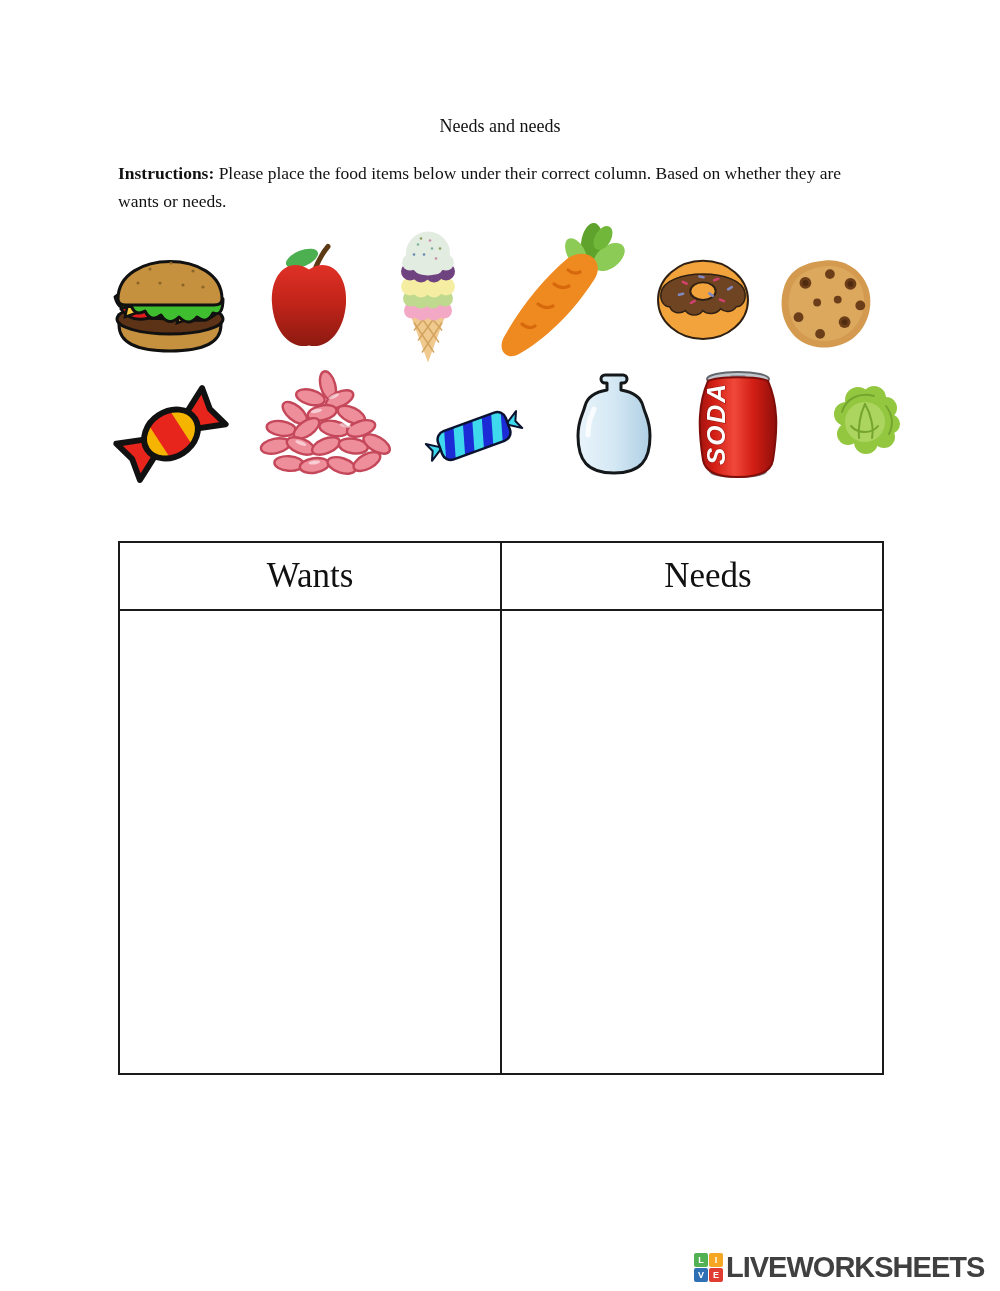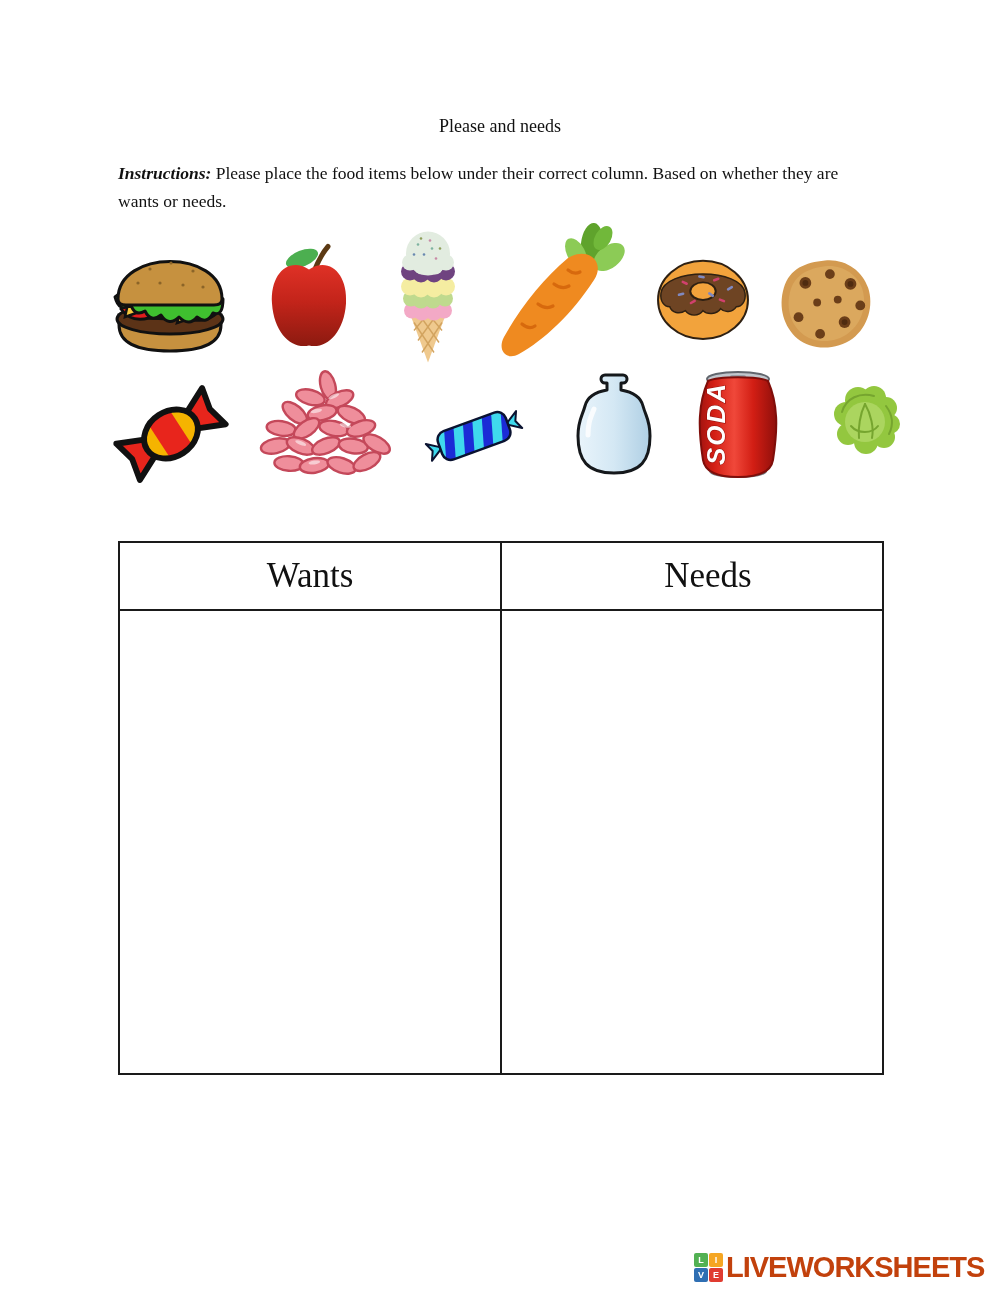--- a/index.html
+++ b/index.html
@@ -1,46 +1,46 @@
 <!DOCTYPE html>
 <html><head>
 <meta charset="utf-8">
 <style>
   html,body{margin:0;padding:0;background:#ffffff;}
   #page{position:relative;width:1000px;height:1291px;background:#ffffff;overflow:hidden;
         font-family:"Liberation Serif", serif;color:#111;}
   .abs{position:absolute;}
   #title{top:116px;left:0;width:1000px;text-align:center;font-size:18px;}
   #instructions{top:160px;left:118px;width:756px;font-size:17.5px;line-height:27.5px;}
-  #instructions b{font-weight:bold;font-style:italic;}
+  #instructions b{font-weight:bold;}
   .food{position:absolute;}
   .food svg{display:block;width:100%;height:100%;}
   
   #sort-table{top:541px;left:118px;width:766px;height:534px;border:2px solid #1a1a1a;
               box-sizing:border-box;display:flex;flex-direction:column;text-align:center;}
   #table-head{display:flex;height:66px;border-bottom:2px solid #1a1a1a;flex:none;}
   #table-body{display:flex;flex:1;}
   .col-left{width:380px;flex:none;border-right:2px solid #1a1a1a;}
   .col-right{flex:1;padding-left:32px;}
   .hcell{display:flex;align-items:center;justify-content:center;font-size:35px;}
   
   #footer{top:1253px;left:694px;display:flex;align-items:center;gap:3px;cursor:pointer;}
   #logo-grid{display:grid;grid-template-columns:14px 14px;grid-template-rows:14px 14px;gap:1px;}
   .logo-sq{border-radius:2px;display:flex;align-items:center;justify-content:center;
            color:#fff;font-family:"Liberation Sans",sans-serif;font-weight:bold;font-size:9px;line-height:1;}
   .sq-l{background:#52B153;} .sq-i{background:#F5A623;} .sq-v{background:#2F6FB3;} .sq-e{background:#E03C31;}
   #brand-text{font-family:"Liberation Sans",sans-serif;font-weight:bold;font-size:29px;
-              color:#c2410c;letter-spacing:-1px;line-height:1;}
+              color:#404040;letter-spacing:-1px;line-height:1;}
 </style>
 </head>
 <body>
 
 <div id="page">
 
-  <div id="title" class="abs">Please and needs</div>
+  <div id="title" class="abs">Needs and needs</div>
 
   <div id="instructions" class="abs"><b>Instructions:</b><span> Please place the food items below under their correct column. Based on whether they are wants or needs.</span></div>
 
   <div class="food" style="left:104px;top:237px;width:132px;height:122px;">
     <svg viewBox="0 0 130 122">
       <path d="M14,88 q0,26 51,26 q51,0 51,-26 l0,-10 -102,0 Z" fill="#C6913F" stroke="#111" stroke-width="3"></path>
       <ellipse cx="65" cy="82" rx="53" ry="15" fill="#5C3317" stroke="#111" stroke-width="3"></ellipse>
       <path d="M16,72 q10,14 28,9 l40,2 q24,2 30,-11 l-6,-10 -86,0 Z" fill="#E11D1D" stroke="#111" stroke-width="3"></path>
       <polygon points="24,62 48,70 20,80" fill="#F6C93F" stroke="#111" stroke-width="2.5"></polygon>
       <polygon points="78,66 108,74 72,86" fill="#F6C93F" stroke="#111" stroke-width="2.5"></polygon>

